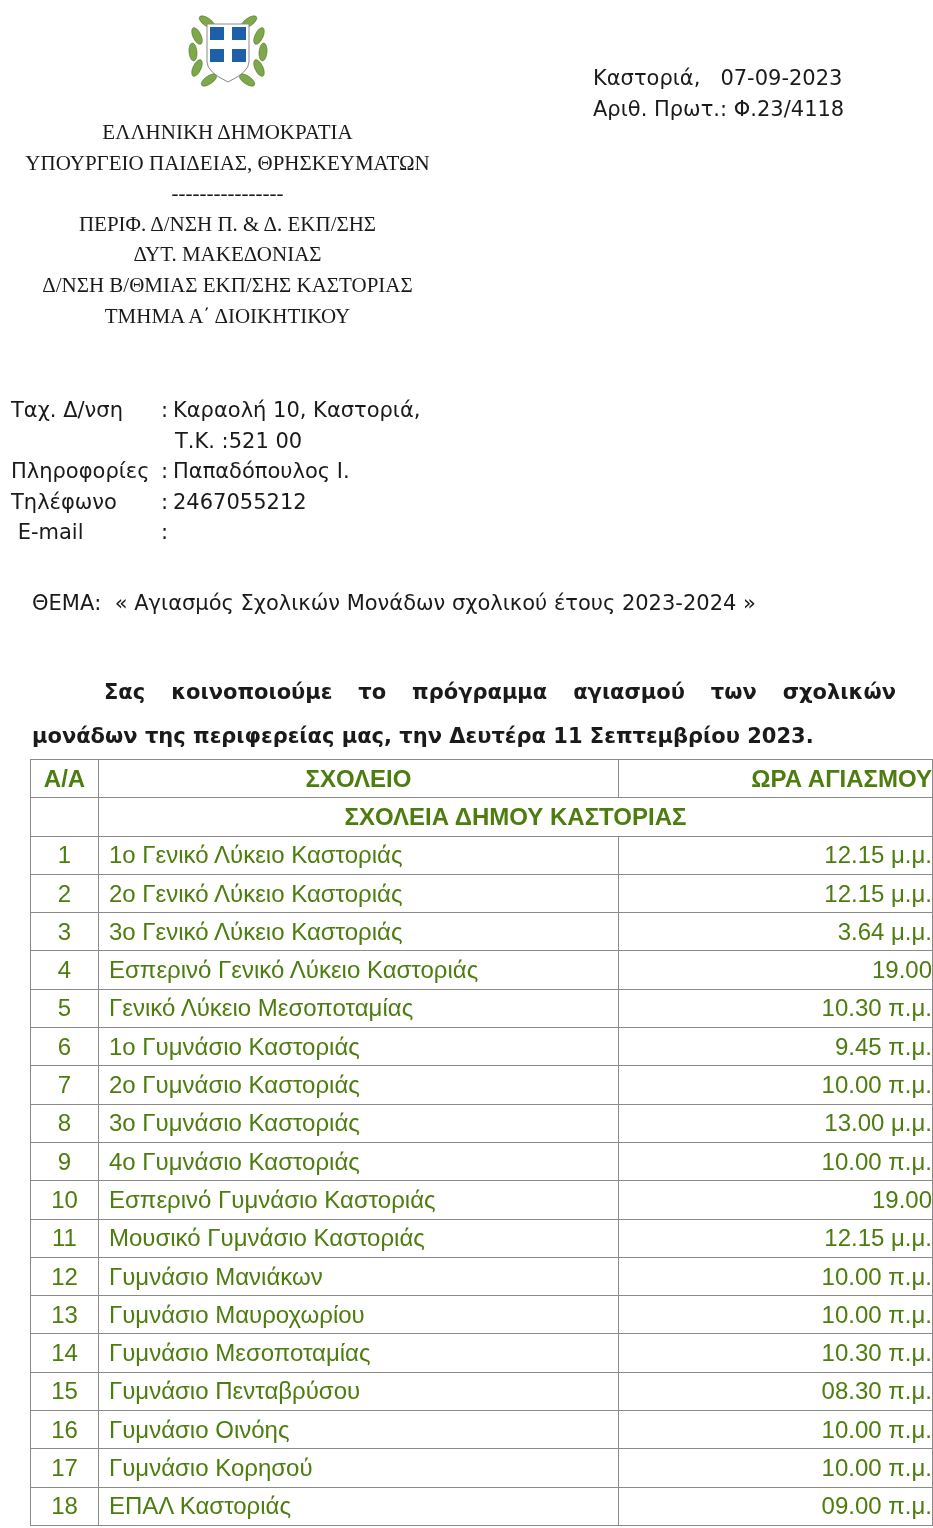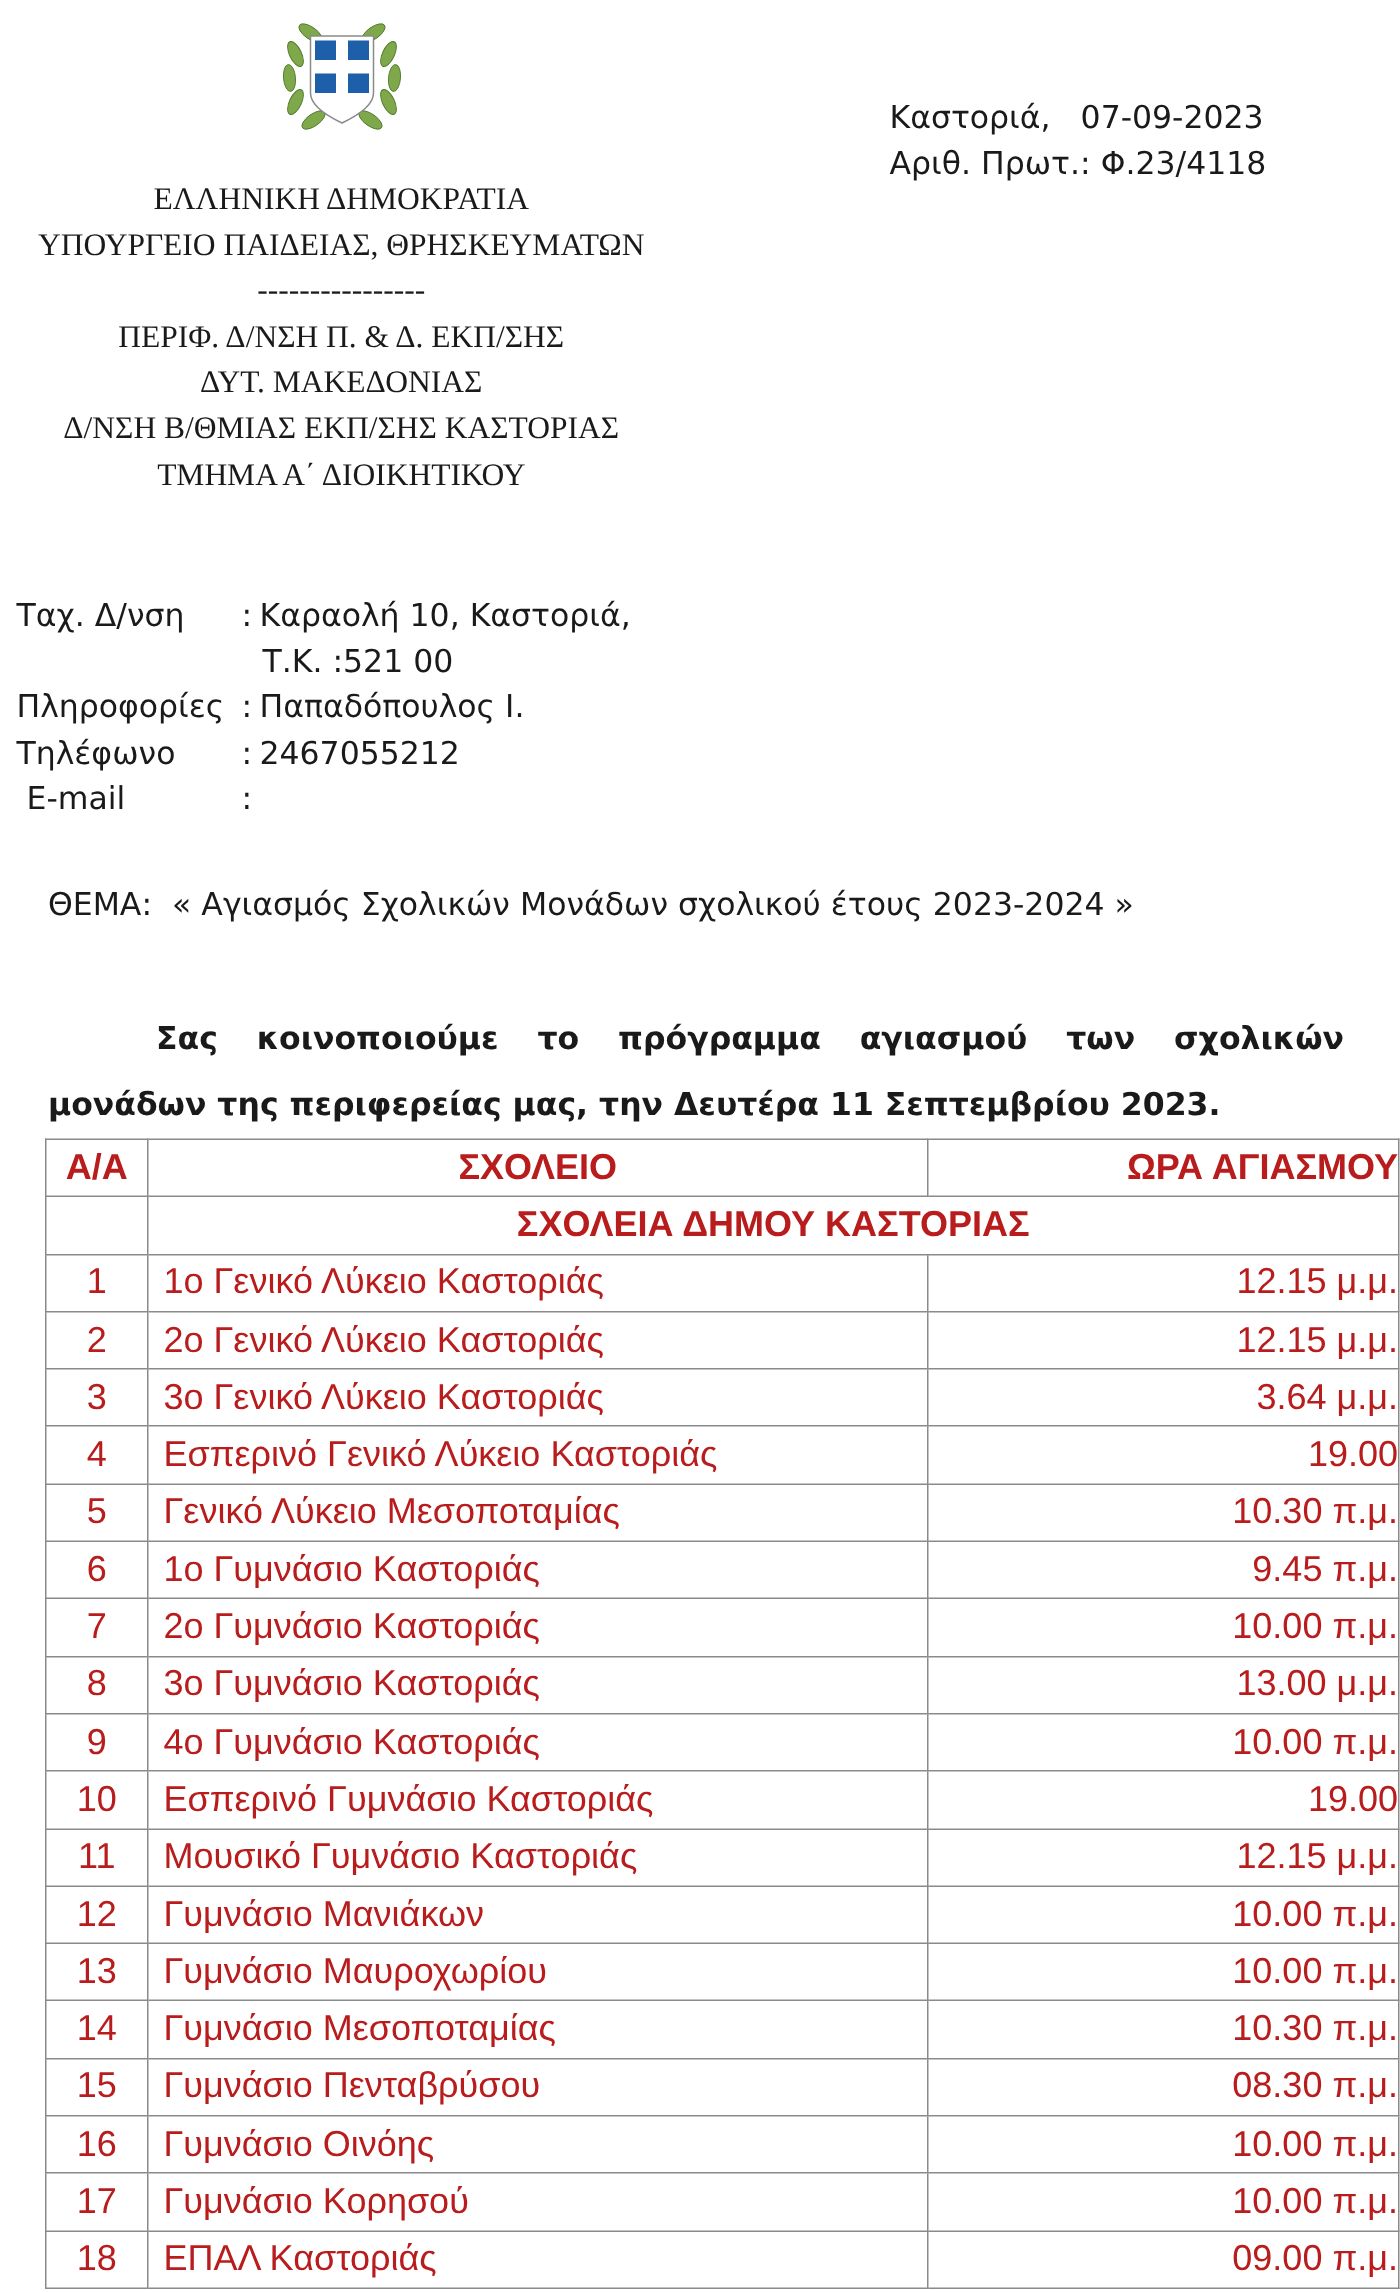--- a/index.html
+++ b/index.html
@@ -14,21 +14,21 @@
   .date-block { left:593px; top:63px; font-size:21px; line-height:30.5px; }
   .contact { left:11px; top:395px; font-size:21px; line-height:30.6px; }
   .contact .row { display:flex; white-space:nowrap; }
   .contact .lbl { width:150px; }
   .contact .sep { width:12px; }
   .contact a { color:#1a39d8; text-decoration:underline; }
   .subject { left:32px; top:591px; font-size:21px; white-space:nowrap; }
   .para { left:32px; top:670px; width:864px; font-size:21px; line-height:44px; text-align:justify;font-weight:bold; }
   .para .indent { display:inline-block; width:72px; }
   table { position:absolute; left:30px; top:759px; border-collapse:collapse; width:903px; }
-  td, th { border:1.5px solid #8a8a8a; height:37.3px; padding:0; font-size:24px; color:#b91c1c;
+  td, th { border:1.5px solid #8a8a8a; height:37.3px; padding:0; font-size:24px; color:#4d7c0f;
            font-family:"Liberation Sans", sans-serif; }
   th { font-weight:bold; text-align:center; }
   .c-num { width:67px; text-align:center; }
   .c-school { width:509px; text-align:left; padding-left:10px; }
   .c-time { text-align:right; }
   .section td { font-weight:bold; text-align:center; }
 </style>
 </head>
 <body>
 

